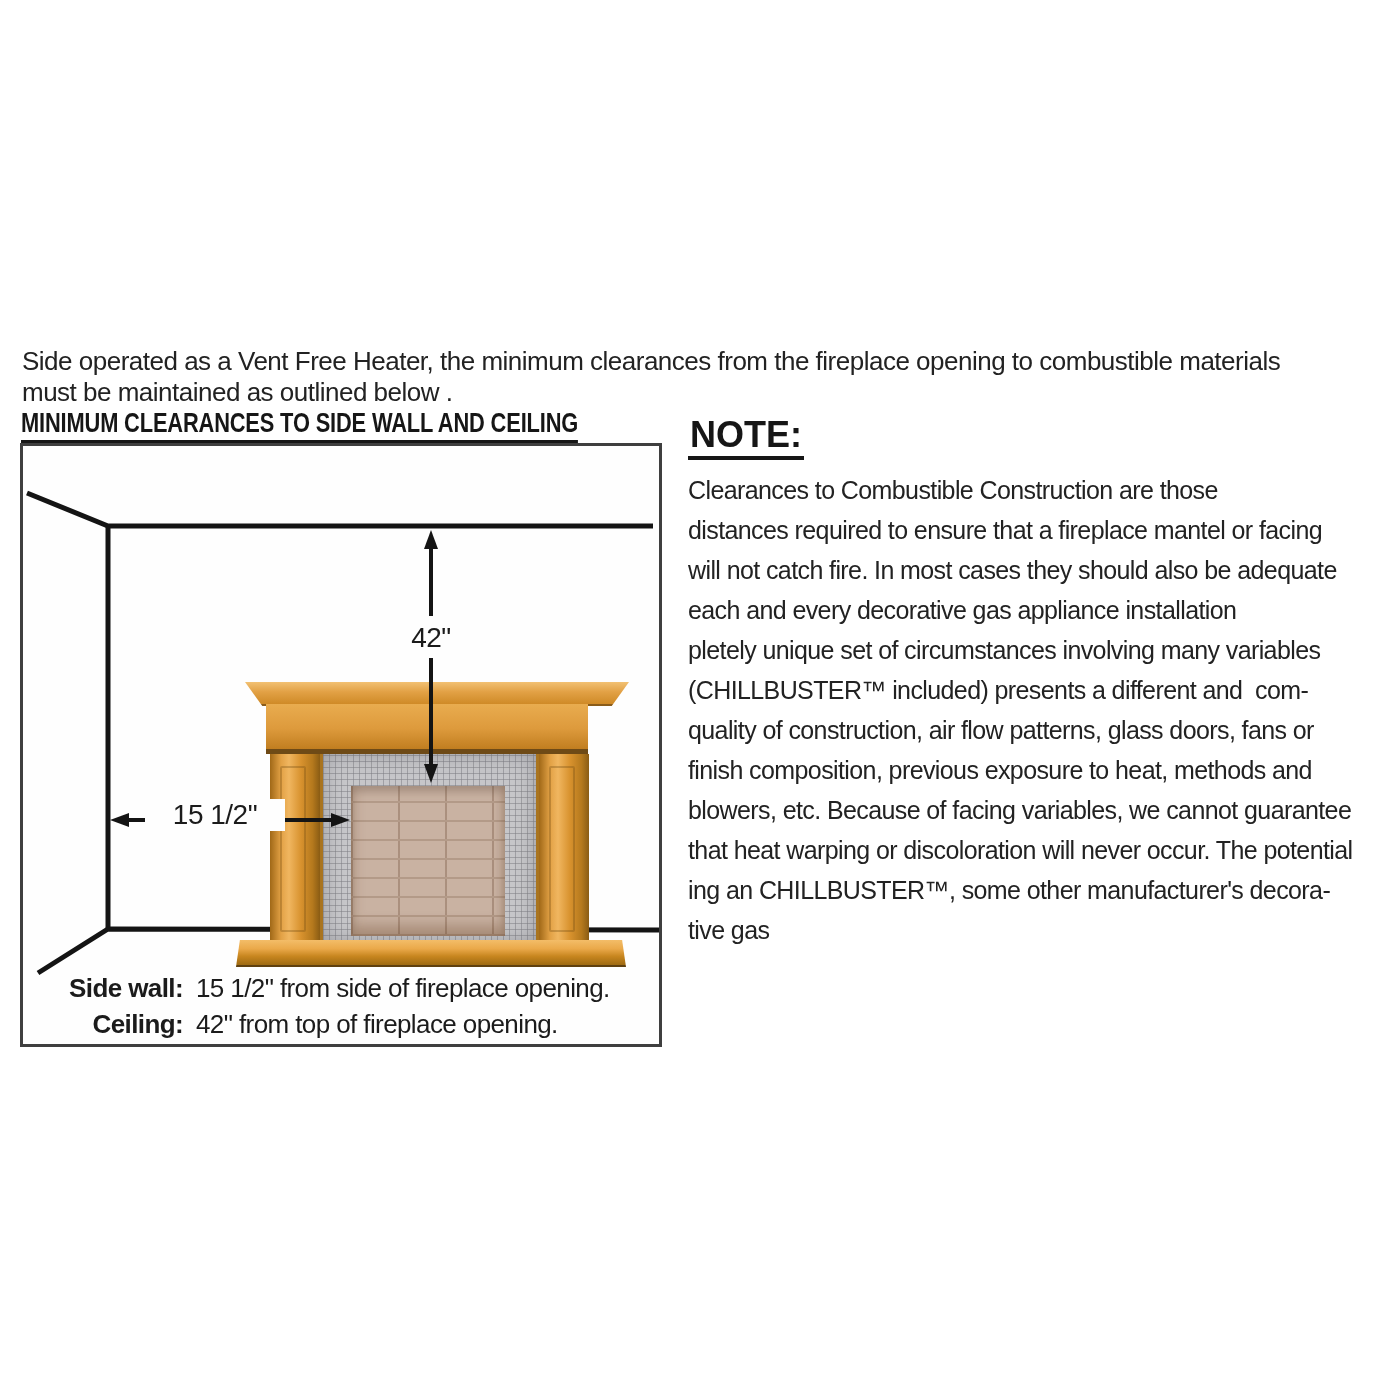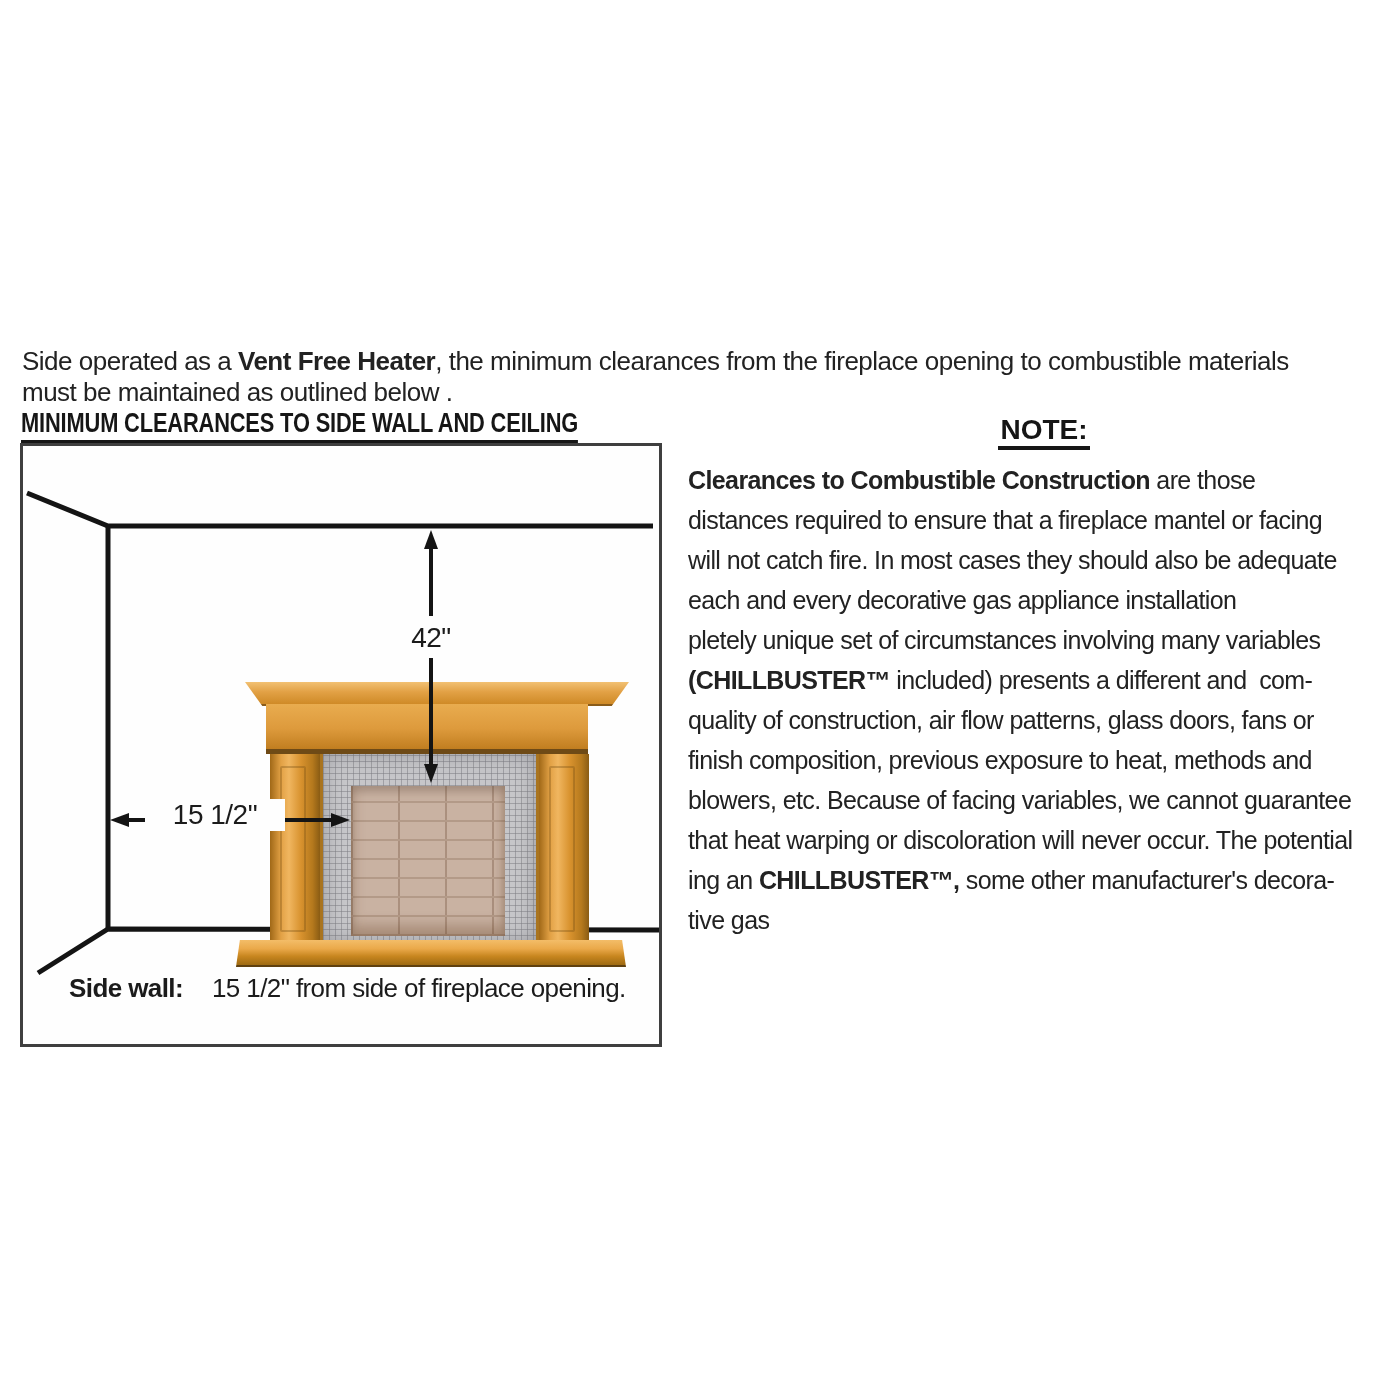--- a/index.html
+++ b/index.html
@@ -2,21 +2,21 @@
 <html><head>
 <meta charset="utf-8">
 <style>
   * { margin:0; padding:0; box-sizing:border-box; }
   html,body { background:#ffffff; }
   .page {
     position:relative; width:1400px; height:1400px; margin:0 auto;
     background:#ffffff; overflow:hidden;
     font-family:"Liberation Sans", sans-serif; color:#1b1b1b;
   }
-  .b { font-weight:bold;text-align:center; }
+  .b { font-weight:normal;text-align:center; }
 
   
   .intro {
     position:absolute; left:22px; top:346px; width:1365px;
   }
   .intro .line {
     white-space:pre; font-size:26px; letter-spacing:-0.5px; line-height:31px; color:#222;
   }
 
   
@@ -24,21 +24,21 @@
     position:absolute; left:21px; top:407px;
     font-size:28px; font-weight:bold; white-space:nowrap;
     letter-spacing:-0.2px; color:#161616;
     border-bottom:4px solid #161616; padding-bottom:1px;
     transform:scaleX(0.78); transform-origin:left top;
   }
 
   
   .note-col { position:absolute; left:688px; top:414px; width:712px; }
   .note-heading {
-    text-align:center; font-size:28px; font-weight:bold; color:#161616; margin-bottom:14px;
+    font-size:36px; font-weight:bold; color:#161616; margin-bottom:14px;
   }
   .note-heading span { border-bottom:4px solid #161616; padding:0 2px 1px 2px; }
   .note-body .line {
     white-space:pre; font-size:25px; letter-spacing:-0.6px; line-height:40px; color:#222;
   }
 
   
   .diagram-box {
     position:absolute; left:20px; top:443px; width:642px; height:604px;
     border:3px solid #3f3f3f; background:#fefefe;
@@ -102,21 +102,21 @@
     font-size:28px; letter-spacing:-0.5px; color:#1b1b1b; white-space:nowrap;
   }
   .dim-ceiling { left:368px; top:176px; width:80px; }
   .dim-sidewall { left:122px; top:353px; width:140px; }
 
   
   .caption {
     position:absolute; z-index:6; left:0; top:524px; width:630px;
   }
   .caption .row {
-    display:grid; grid-template-columns:160px 1fr; column-gap:29px;
+    display:grid; grid-template-columns:160px 1fr; column-gap:13px;
     font-size:26px; letter-spacing:-0.6px; line-height:36px; white-space:pre;
   }
   .caption .row .lbl { font-weight:bold; text-align:right; }
 </style>
 </head>
 <body>
 
 <div class="page">
 
   <div class="intro">
@@ -153,20 +153,21 @@
       <line x1="103" y1="374" x2="152" y2="374" stroke="#141414" stroke-width="4"></line>
       <line x1="234" y1="374" x2="310" y2="374" stroke="#141414" stroke-width="4"></line>
       <polygon points="308,367 308,381 327,374" fill="#141414"></polygon>
     </svg>
 
     <div class="dim-label dim-ceiling">42"</div>
     <div class="dim-label dim-sidewall">15 1/2"</div>
 
     <div class="caption">
         <div class="row"><div class="lbl">Side wall:</div><div class="val">15 1/2" from side of fireplace opening.</div></div>
+        <div class="row"><div class="lbl">Ceiling:</div><div class="val">42" from top of fireplace opening.</div></div>
       </div>
   </div>
 
   <div class="note-col">
     <div class="note-heading">
       <span>NOTE:</span>
     </div>
     <div class="note-body">
         <div class="line"><span class="b">Clearances to Combustible Construction</span><span> are those</span></div>
         <div class="line"><span>distances required to ensure that a fireplace mantel or facing</span></div>

